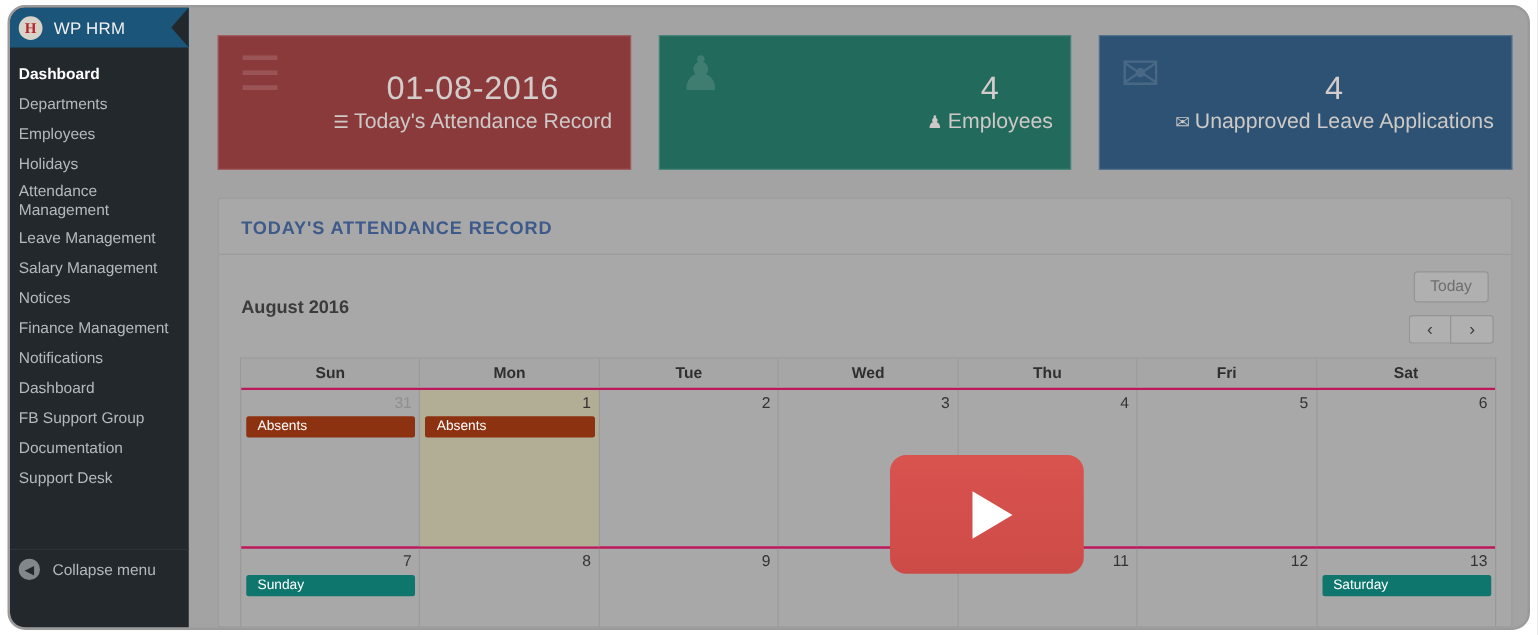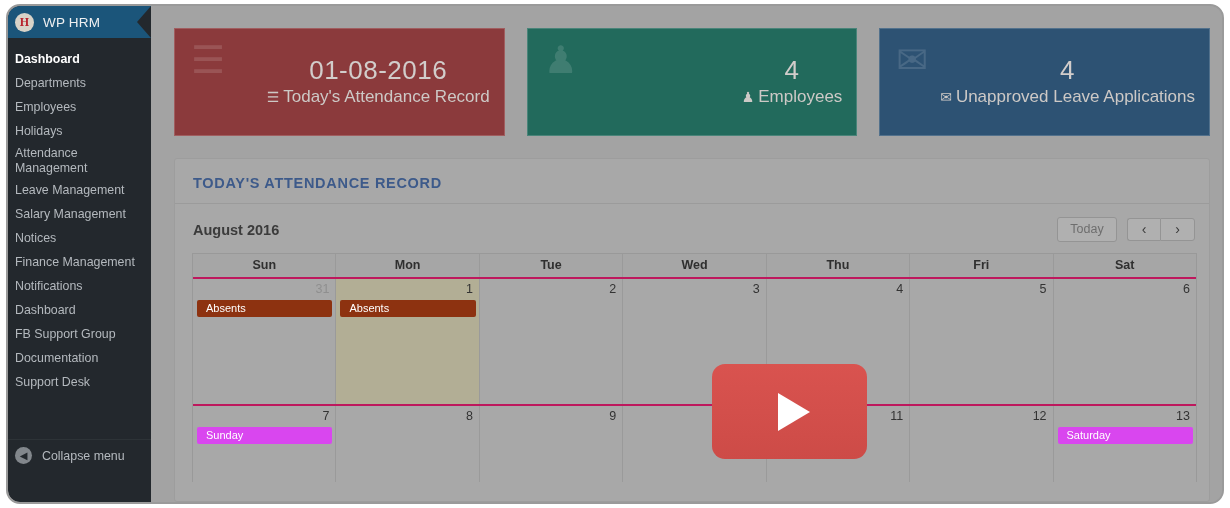--- a/index.html
+++ b/index.html
@@ -185,21 +185,21 @@
     align-items: center;
     justify-content: space-between;
     padding: 13px 14px 11px 18px;
     gap: 44px;
   }
   .cal-month {
     font-size: 14.5px;
     color: #3b3b3b;
     font-weight: bold;
   }
-  .cal-buttons { display: flex; align-items: center; gap: 10px; }
+  .cal-buttons { display: flex; align-items: center; gap: 10px; flex-direction: column; }
   .btn {
     background: #b0b0b0;
     border: 1px solid #949494;
     color: #6e6e6e;
     font-size: 12.5px;
     padding: 4px 12px;
     border-radius: 3px;
     cursor: pointer;
     line-height: 15px;
   }
@@ -255,21 +255,21 @@
   .event {
     margin: 4px 3px 0 4px;
     padding: 2px 0 3px 9px;
     font-size: 11px;
     color: #ffffff;
     border-radius: 2px;
     cursor: pointer;
     line-height: 12px;
   }
   .event.absents { background: #8d3210; }
-  .event.weekend { background: #d946ef; }
+  .event.weekend { background: #0f766e; }
 
   
   .play-overlay {
     position: absolute;
     left: 537px; top: 205px;
     width: 155px; height: 95px;
     background: linear-gradient(180deg, #d9534f 0%, #cd4b47 100%);
     border-radius: 13px;
     display: flex;
     align-items: center;

